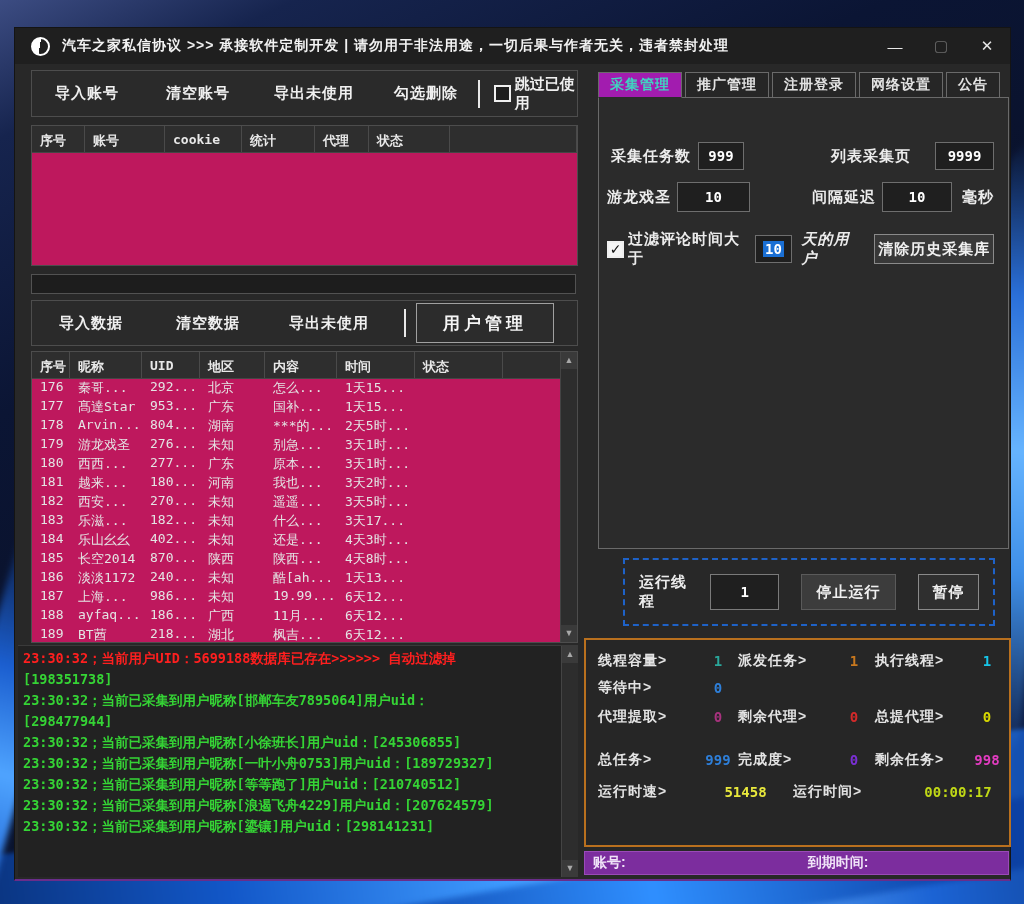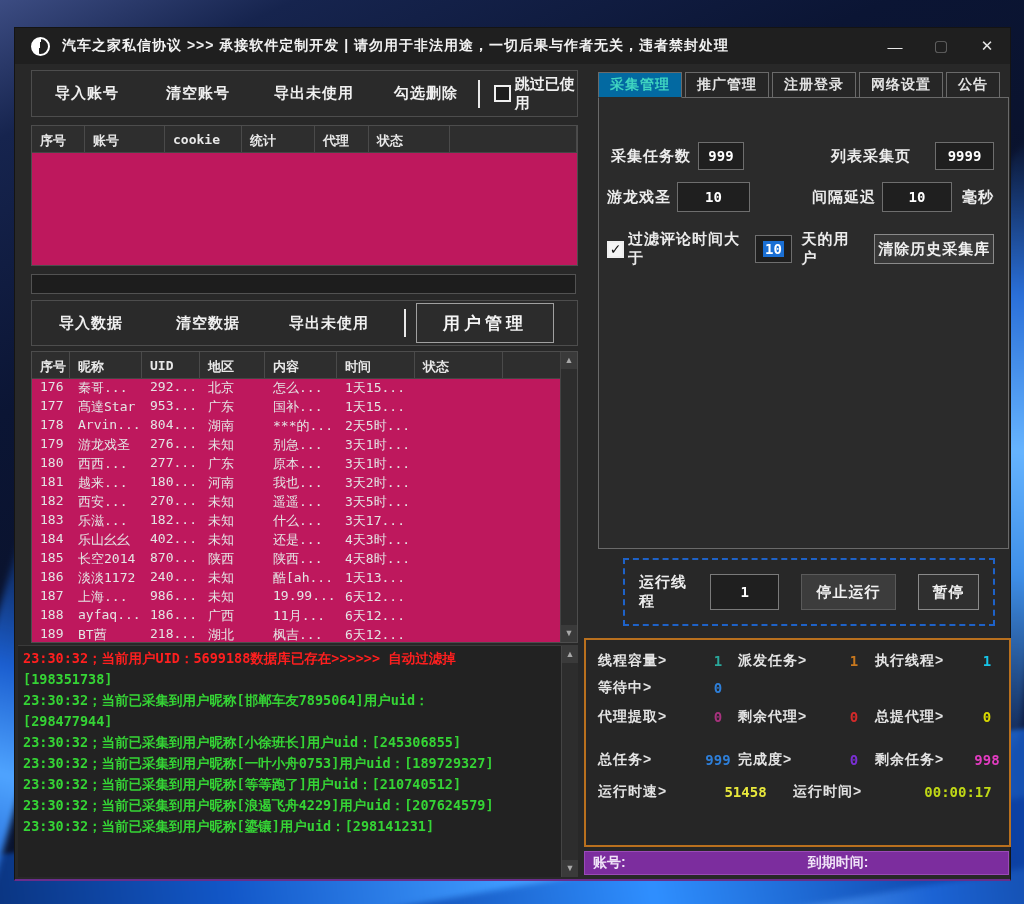--- a/index.html
+++ b/index.html
@@ -79,21 +79,21 @@
     line-height:21px; padding-left:5px; white-space:nowrap; }
   .log-red { color:#ff1f1f; }
   .log-green { color:#35d435; }
   .log-scroll { position:absolute; right:0; top:0; bottom:0; width:17px; background:#2d2d2d; border-left:1px solid #444;
     display:flex; flex-direction:column; justify-content:space-between; align-items:center; }
 
   
   .tabsrow { position:absolute; left:583px; top:44px; display:flex; gap:3px; }
   .tab { height:26px; padding:0 11px; display:flex; align-items:center; background:#262626;
     border:1px solid #6a6a6a; color:#e2e2e2; font-size:14px; font-weight:700; letter-spacing:1px; }
-  .tab.active { color:#3fd4c0; background:#0369a1; border-bottom:1px solid #2b2b2b; position:relative; z-index:3; }
+  .tab.active { color:#3fd4c0; background:#a21caf; border-bottom:1px solid #2b2b2b; position:relative; z-index:3; }
   .tabpanel { position:absolute; left:583px; top:69px; width:411px; height:452px; background:#2b2b2b; border:1px solid #6a6a6a; }
 
   .form-row { display:flex; align-items:center; }
   .flabel { color:#ececec; font-size:15px; font-weight:700; letter-spacing:1px; }
   .finput { background:#1f1f1f; border:1px solid #6e6e6e; color:#ffffff; font-size:14px; font-weight:700;
     display:flex; align-items:center; justify-content:center; font-family:"DejaVu Sans Mono","Liberation Mono",monospace; }
   .sel { background:#1a6fd4; padding:0 2px; }
   .fbtn { background:#383838; border:1px solid #8a8a8a; color:#f0f0f0; font-size:15px; font-weight:700;
     display:flex; align-items:center; justify-content:center; letter-spacing:1px; }
 
@@ -358,21 +358,21 @@
         <div class="finput" style="width:70px;height:30px;margin-left:6px;">10</div>
         <div class="flabel" style="margin-left:10px;">毫秒</div>
       </div>
     </div>
     <div class="form-row" style="margin:18px 14px 0 8px;">
       <div class="cb checked">✓</div>
       <div class="flabel" style="margin-left:4px;">过滤评论时间大于</div>
       <div class="finput" style="width:38px;height:28px;margin-left:6px;">
           <span class="sel">10</span>
         </div>
-      <div class="flabel" style="margin-left:10px;">天的用户</div>
+      <div class="flabel" style="margin-left:10px;font-style:italic;">天的用户</div>
       <div class="fbtn" style="width:126px;height:30px;margin-left:12px;">清除历史采集库</div>
     </div>
   </div>
 
   <div class="threadbox">
     <div class="flabel">运行线程</div>
     <div class="finput" style="width:70px;height:36px;margin-left:8px;border-color:#7a7a7a;">1</div>
     <div class="fbtn" style="width:96px;height:36px;margin-left:22px;background:#3c3c3c;border-color:#5a5a5a;">停止运行</div>
     <div class="fbtn" style="width:62px;height:36px;margin-left:22px;background:#2f2f2f;">暂停</div>
   </div>

